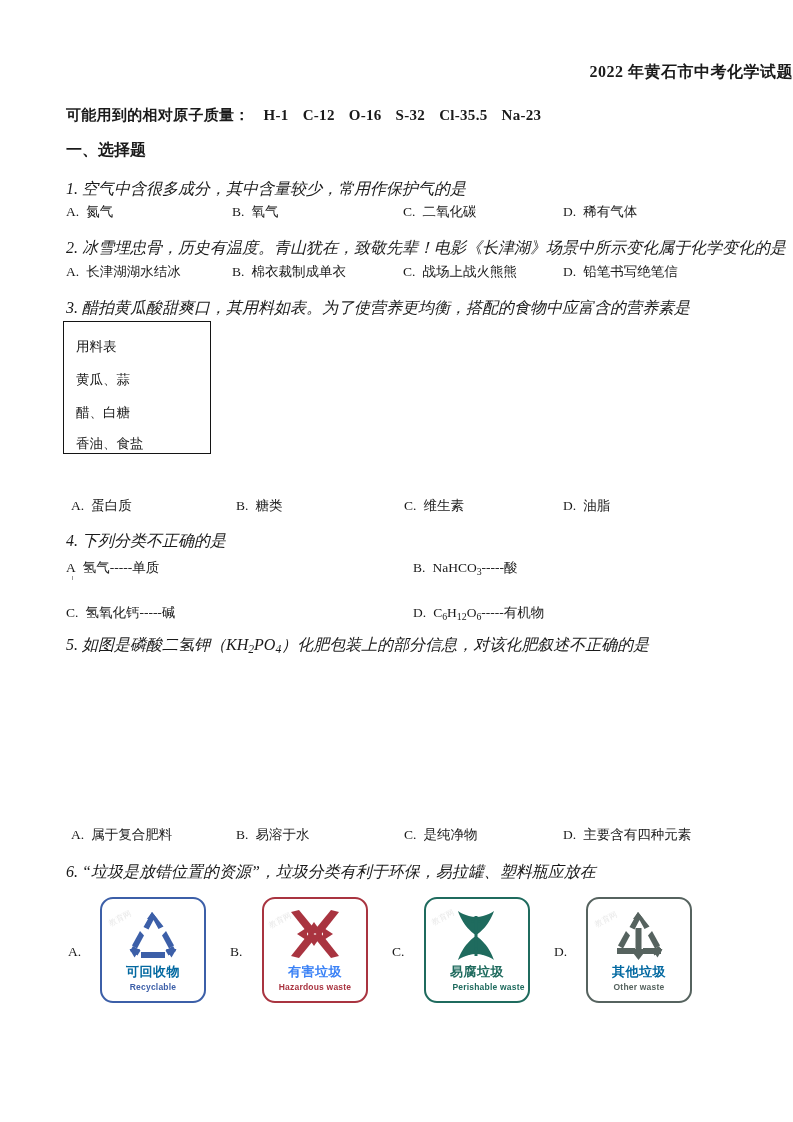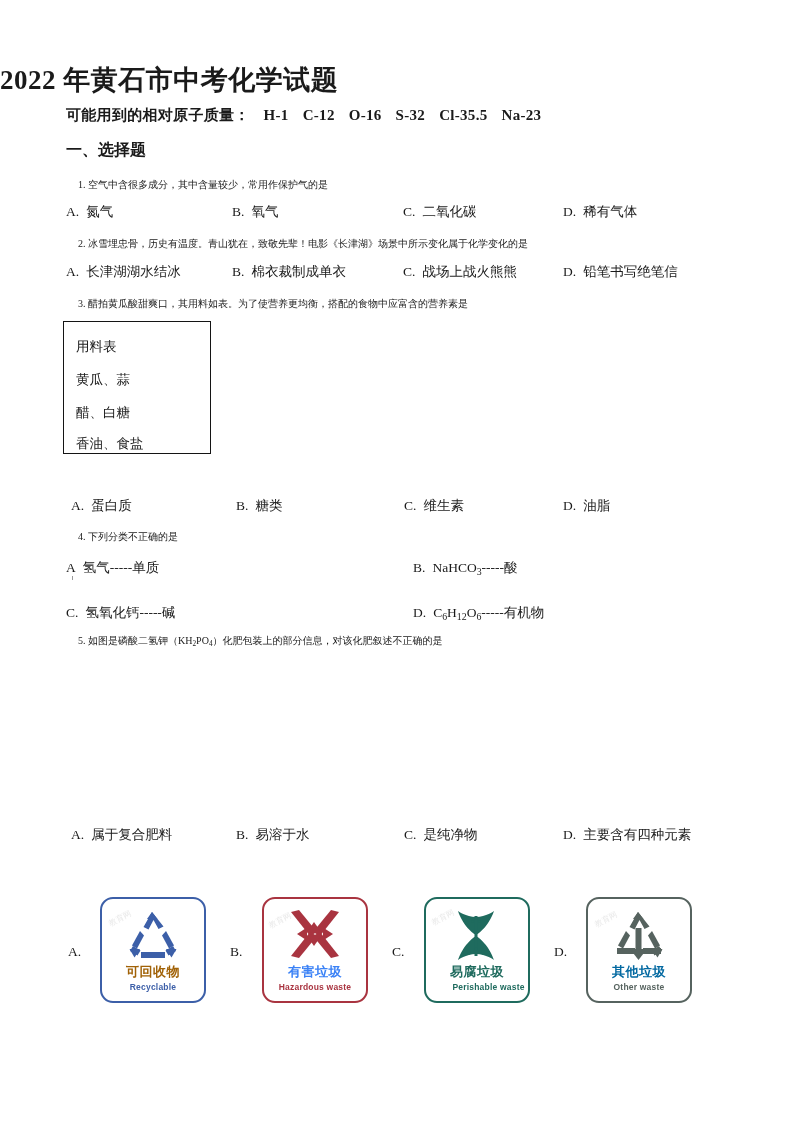--- a/index.html
+++ b/index.html
@@ -18,45 +18,46 @@
   .page {
     position: absolute;
     left: 0; top: 0;
     width: 793px;
     height: 1122px;
   }
   .doc-title {
     position: absolute;
     left: 0; top: 62px;
     width: 793px;
-    text-align: left;
-    font-size: 27px;
+    text-align: right;
+    font-size: 16px;
     font-weight: bold;
     letter-spacing: 0.5px;
   }
   .atomic-line {
     position: absolute;
     left: 66px; top: 106px;
     font-size: 15px;
     font-weight: bold;
     letter-spacing: 0.3px;
   }
   .atomic-line .am { margin-right: 14px; }
   .section-head {
     position: absolute;
     left: 66px; top: 140px;
     font-size: 16px;
     font-weight: bold;
   }
   .q-stem {
     position: absolute;
-    left: 78px;
-    font-size: 10px;
+    left: 66px;
+    font-size: 16px;
     line-height: 1.5;
     white-space: nowrap;
+    font-style: italic;
   }
   .opt-row {
     position: absolute;
     left: 66px;
     width: 672px;
     font-size: 13.5px;
     white-space: nowrap;
   }
   .opt {
     position: absolute;
@@ -198,37 +199,38 @@
   <div class="q-stem" style="top:633px;">5. 如图是磷酸二氢钾（KH<sub>2</sub>PO<sub>4</sub>）化肥包装上的部分信息，对该化肥叙述不正确的是</div>
 
 
   <div class="opt-row" style="top:826px;">
     <span class="opt" style="left:5px;"><span class="lab">A.</span><span>属于复合肥料</span></span>
     <span class="opt" style="left:170px;"><span class="lab">B.</span><span>易溶于水</span></span>
     <span class="opt" style="left:338px;"><span class="lab">C.</span><span>是纯净物</span></span>
     <span class="opt" style="left:497px;"><span class="lab">D.</span><span>主要含有四种元素</span></span>
   </div>
 
+  <div class="q-stem" style="top:860px;">6. “垃圾是放错位置的资源”，垃圾分类有利于环保，易拉罐、塑料瓶应放在</div>
 
   <span class="icon-letter" style="left:68px; top:944px;">A.</span>
   <div class="icon-card" style="left:100px; top:897px; border:2.5px solid #3C5FA8;">
     <svg class="glyph" viewBox="0 0 64 56">
       <g fill="#3C5FA8">
         <path d="M31 4 L22.5 19 L27.5 21.5 L32.5 12 L37.5 21 L42.5 18.5 Z"></path>
         <path d="M31 4 L26 11 L36.5 11 Z"></path>
         <path d="M45 23 L53 37.5 L48 40.5 L41 27.5 Z"></path>
         <path d="M55.5 41 L45 41 L50.5 49.5 Z"></path>
         <path d="M52 38 L44.5 42.5 L47.5 47.5 L55 43 Z"></path>
         <path d="M19 23 L11 37.5 L16 40.5 L23 27.5 Z"></path>
         <path d="M8.5 41 L19 41 L13.5 49.5 Z"></path>
         <path d="M12 38 L19.5 42.5 L16.5 47.5 L9 43 Z"></path>
         <rect x="20" y="44" width="24" height="6"></rect>
       </g>
     </svg>
-    <div class="cn" style="color:#a16207;">可回收物</div>
+    <div class="cn" style="color:#0369a1;">可回收物</div>
     <div class="en" style="color:#3C5FA8;">Recyclable</div>
     <span class="wm" style="left:6px; top:14px;">教育网</span>
   </div>
 
   <span class="icon-letter" style="left:230px; top:944px;">B.</span>
   <div class="icon-card" style="left:262px; top:897px; border:2.5px solid #A93440;">
     <svg class="glyph" viewBox="0 0 64 56">
       <g fill="#A93440">
         <path d="M8 4 L16 2 L34 24 L27 28 Z"></path>
         <path d="M56 4 L48 2 L30 24 L37 28 Z"></path>

